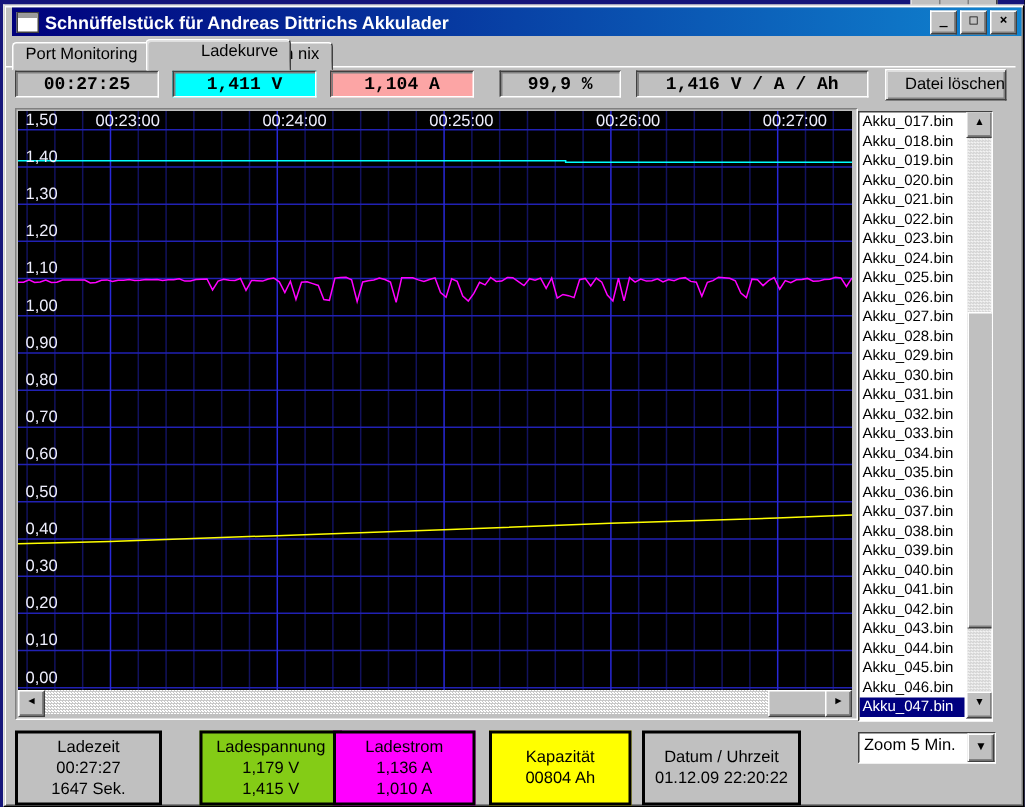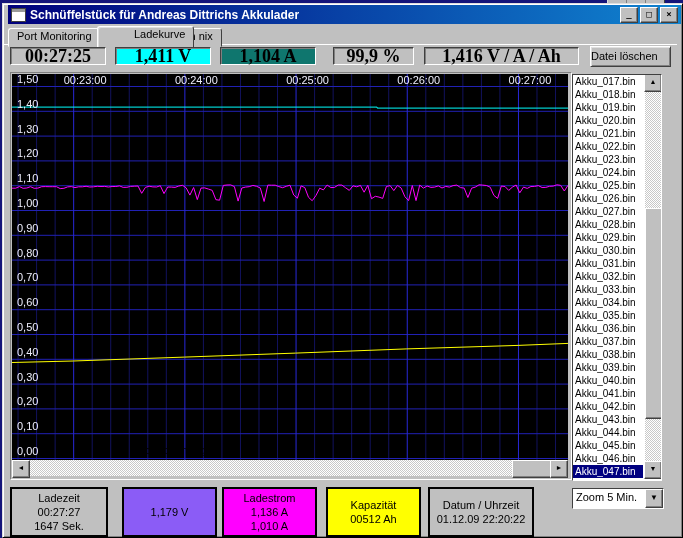--- a/index.html
+++ b/index.html
@@ -30,25 +30,25 @@
        border-top:1px solid #fff;}
   .tab{position:absolute;top:28px;height:16px;background:#c0c0c0;
        border:1px solid;border-color:#fff #404040 #c0c0c0 #fff;
        border-top-left-radius:3px;border-top-right-radius:3px;
        font-size:11px;padding:1px 8px 0 8px;color:#000;z-index:1;text-align:center;}
   .tab.active{top:26px;height:19px;z-index:3;border-bottom:none;
        box-shadow:inset 1px 1px 0 #dfdfdf;}
 
   .disp{position:absolute;top:47px;height:16px;border:1px solid;
        border-color:#404040 #fff #fff #404040;box-shadow:inset 1px 1px 0 #808080;
-       font-family:Liberation Serif, serif;font-weight:bold;font-size:18px;
+       font-family:Liberation Mono, monospace;font-weight:bold;font-size:12px;
        text-align:center;line-height:16px;color:#000;}
   .btn{background:#c0c0c0;border:1px solid;border-color:#fff #404040 #404040 #fff;
        box-shadow:inset 1px 1px 0 #dfdfdf, inset -1px -1px 0 #808080;
-       font-size:11px;color:#000;text-align:left;}
+       font-size:11px;color:#000;text-align:right;}
   #delete-btn{position:absolute;left:590px;top:46px;width:79px;height:19px;line-height:18px;}
 
   .chart-frame{position:absolute;left:10px;top:72px;width:560px;height:406px;
        border:1px solid;border-color:#808080 #fff #fff #808080;background:#c0c0c0;}
   .plot{position:absolute;left:1px;top:1px;width:556px;height:386px;background:#000;}
   .hscroll{position:absolute;left:1px;top:387px;width:556px;height:16px;
        background:conic-gradient(#fff 25%,#c8c8c8 0 50%,#fff 0 75%,#c8c8c8 0);background-size:2px 2px;}
   .sb-btn{position:absolute;width:16px;height:16px;background:#c0c0c0;border:1px solid;
        border-color:#fff #404040 #404040 #fff;box-shadow:inset -1px -1px 0 #808080;
        font-size:7px;line-height:14px;text-align:center;color:#000;}
@@ -100,21 +100,21 @@
 
   <div class="tabline"></div>
   <div id="tabs">
       <div class="tab" style="left: 8px;">Port Monitoring</div>
       <div class="tab active" style="left: 97px; padding-left: 36px;">Ladekurve</div>
       <div class="tab" style="left: 161px;">Noch nix</div>
     </div>
 
   <div class="disp" id="disp-time" style="left:10px;width:94px;background:#c0c0c0">00:27:25</div>
   <div class="disp" id="disp-volt" style="left: 115px; width: 94px; background: rgb(0, 255, 255);">1,411 V</div>
-  <div class="disp" id="disp-amp" style="left: 220px; width: 94px; background: #0f766e;">1,104 A</div>
+  <div class="disp" id="disp-amp" style="left: 220px; width: 94px; background: #fca5a5;">1,104 A</div>
   <div class="disp" style="left:333px;width:79px;background:#c0c0c0">99,9 %</div>
   <div class="disp" style="left:424px;width:153px;background:#c0c0c0">1,416 V / A / Ah</div>
   <div class="btn" id="delete-btn">Datei löschen</div>
 
   <div class="chart-frame">
     <svg class="plot" id="plot" width="556" height="386">
         <line x1="6.0600000000000005" y1="0" x2="6.0600000000000005" y2="386" stroke="#12125e" stroke-width="1"></line>
         <line x1="24.593333333333334" y1="0" x2="24.593333333333334" y2="386" stroke="#12125e" stroke-width="1"></line>
         <line x1="43.126666666666665" y1="0" x2="43.126666666666665" y2="386" stroke="#12125e" stroke-width="1"></line>
         <line x1="80.19333333333334" y1="0" x2="80.19333333333334" y2="386" stroke="#12125e" stroke-width="1"></line>
@@ -230,33 +230,33 @@
       <div class="file-item">Akku_046.bin</div>
       <div class="file-item selected">Akku_047.bin</div>
     </div>
 
   <div id="panels">
       <div class="panel" style="left: 10px; width: 94px; background: rgb(192, 192, 192);">
         <div>Ladezeit</div>
         <div>00:27:27</div>
         <div>1647 Sek.</div>
       </div>
-      <div class="panel" style="left: 122px; width: 91px; background: #8b5cf6; gap: 48px;">
+      <div class="panel" style="left: 133px; width: 91px; background: #84cc16;">
         <div>Ladespannung</div>
         <div>1,179 V</div>
         <div>1,415 V</div>
       </div>
       <div class="panel" style="left: 222px; width: 91px; background: rgb(255, 0, 255);">
         <div>Ladestrom</div>
         <div>1,136 A</div>
         <div>1,010 A</div>
       </div>
       <div class="panel" style="left: 326px; width: 91px; background: rgb(255, 255, 0);">
         <div>Kapazität</div>
-        <div>00512 Ah</div>
+        <div>00804 Ah</div>
       </div>
       <div class="panel" style="left: 428px; width: 102px; background: rgb(192, 192, 192);">
         <div>Datum / Uhrzeit</div>
         <div>01.12.09 22:20:22</div>
       </div>
     </div>
 
   <div class="combo">
     <span class="val">Zoom 5 Min.</span>
     <span class="arrow sb-btn">▼</span>

